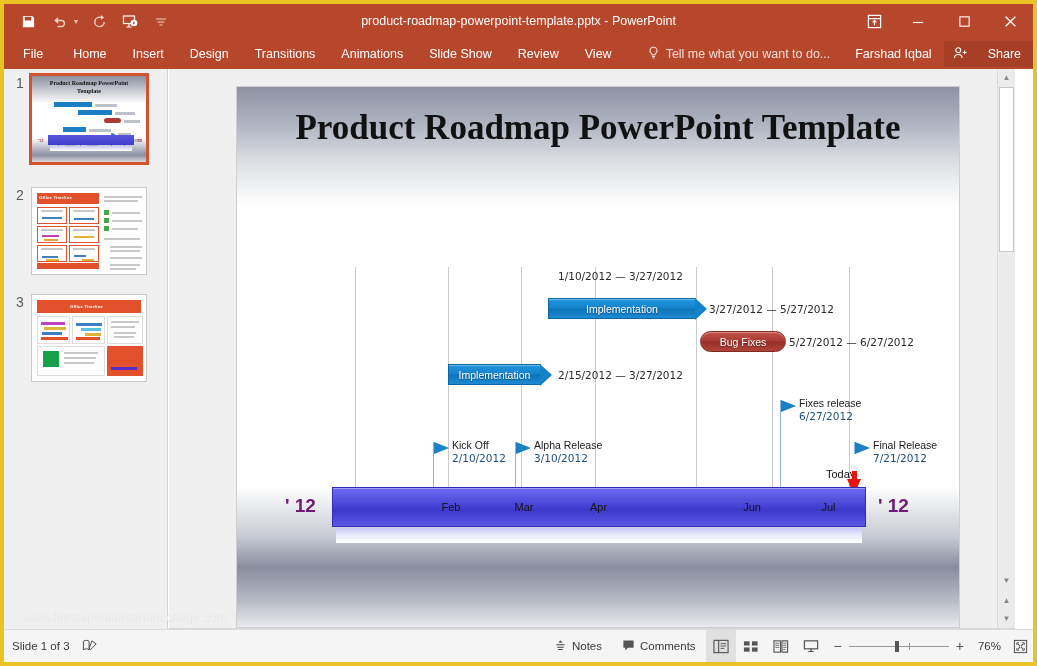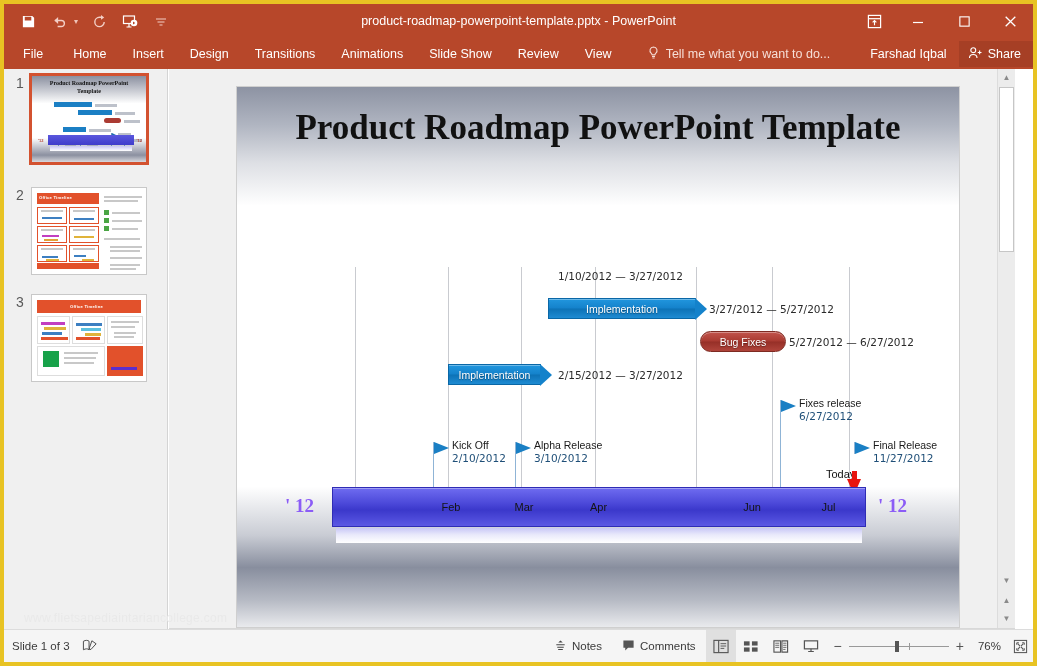--- a/index.html
+++ b/index.html
@@ -66,21 +66,21 @@
     display: flex; align-items: center; gap: 6px;
     color: #f6ded7; font-size: 12.5px; margin-left: 22px;
     white-space: nowrap;
   }
   .ribbon-right {
     position: absolute; right: 0; top: 0; height: 30px;
     display: flex; align-items: center;
   }
   .username { color:#ffffff; font-size: 12.5px; padding-right: 12px; white-space: nowrap;}
   .share-btn {
-    display: flex; align-items: center; gap: 5px;
+    display: flex; align-items: center; gap: 20px;
     background: #a63f25; color: #fff; font-size: 12.5px;
     height: 26px; padding: 0 12px 0 9px;
   }
 
   
   .body-area {
     position: absolute; top: 65px; left: 0; right: 0; bottom: 33px;
     background: #ffffff;
   }
 
@@ -238,22 +238,22 @@
     position:absolute;
     background: linear-gradient(180deg,#c8c7f6 0%, #e9e9fb 45%, #ffffff 100%);
   }
   .tl-month {
     position:absolute; top:0; height:100%;
     display:flex; align-items:center; justify-content:center;
     color:#141414; font-size:11px; text-align:center; line-height:14px;
   }
   .tl-year {
     position:absolute;
-    color:#8b5cf6; font-weight:bold; font-size:19px;
-    font-family:Liberation Serif, serif;
+    color:#701a75; font-weight:bold; font-size:19px;
+    font-family:Liberation Sans, sans-serif;
   }
   .today-lbl {
     position:absolute; font-size:11px; color:#111; white-space:nowrap;
   }
   .today-arrow {
     position:absolute; width:0;height:0;
     border-left:7px solid transparent;
     border-right:7px solid transparent;
     border-top:16px solid #e8150f;
   }
@@ -591,21 +591,21 @@
             <div class="ms-pole" style="height:106px;"></div>
             <div class="ms-flag"></div>
             <div class="ms-name">Fixes release</div>
             <div class="ms-date">6/27/2012</div>
           </div>
 
           <div class="milestone" style="left:617px; top:355px;">
             <div class="ms-pole" style="height:12px;"></div>
             <div class="ms-flag"></div>
             <div class="ms-name">Final Release</div>
-            <div class="ms-date">11/27/2012</div>
+            <div class="ms-date">7/21/2012</div>
           </div>
 
           <div class="today-lbl" style="left:589px; top:381px;">Today</div>
           <div class="today-stem" style="left:615px; top:384px; height:10px;"></div>
           <div class="today-arrow" style="left:610px; top:392px;"></div>
 
           <div class="tl-year" style="left:48px; top:408px;">' 12</div>
           <div class="tl-year" style="left:641px; top:408px;">' 12</div>
 
           <div class="tl-band" style="left:95px; top:400px; width:534px; height:40px;">

